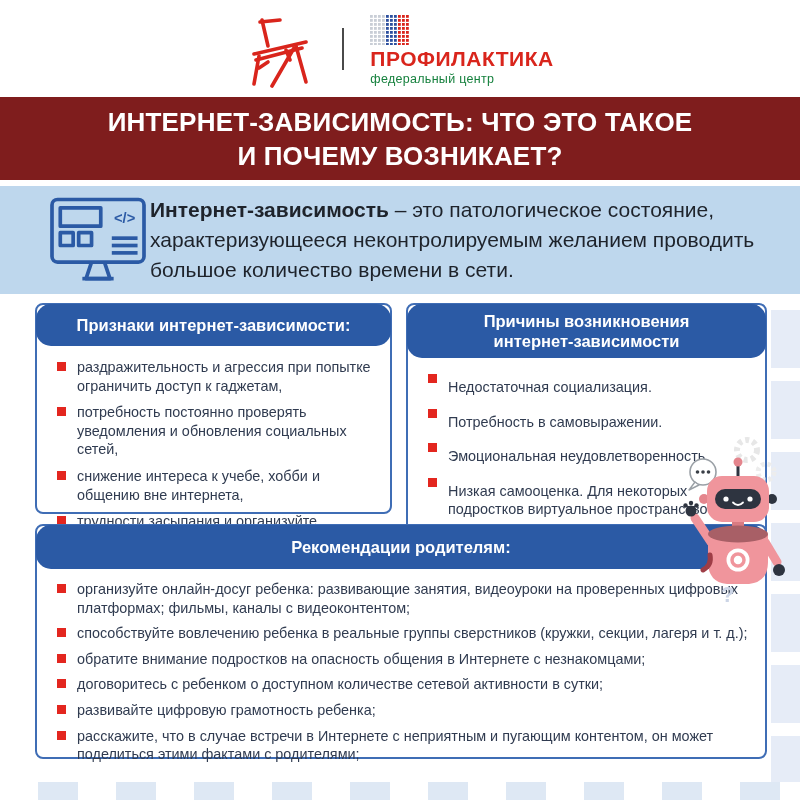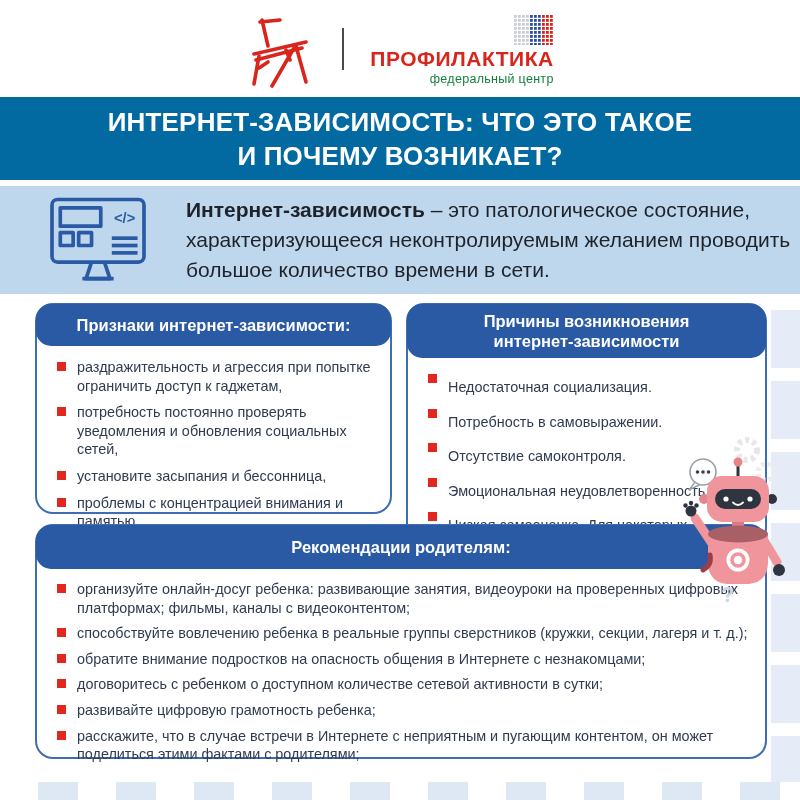--- a/index.html
+++ b/index.html
@@ -4,39 +4,39 @@
 <style>
   html,body{margin:0;padding:0;background:#ffffff;}
   body{font-family:"Liberation Sans","DejaVu Sans",sans-serif;-webkit-font-smoothing:antialiased;}
   .page{position:relative;width:800px;height:800px;background:#ffffff;overflow:hidden;}
 
   
   .header{position:absolute;left:0;top:0;width:800px;height:97px;background:#ffffff;
           display:flex;align-items:center;justify-content:center;gap:26px;}
   .chair-logo{width:70px;height:72px;margin-top:6px;}
   .logo-divider{width:2px;height:42px;background:#4a4a4a;}
-  .brand-block{display:flex;flex-direction:column;align-items:flex-end;margin-top:4px;}
+  .brand-block{display:flex;flex-direction:column;align-items:flex-start;margin-top:4px;}
   .brand-grid{width:40px;height:30px;margin-bottom:3px;}
   .brand-name{color:#d9251c;font-weight:bold;font-size:21px;letter-spacing:0.5px;line-height:1.05;}
   .brand-sub{color:#15803d;font-size:12.5px;margin-top:2px;letter-spacing:0.3px;}
 
   
-  .banner{position:absolute;left:0;top:97px;width:800px;height:83px;background:#0369a1;
+  .banner{position:absolute;left:0;top:97px;width:800px;height:83px;background:#7f1d1d;
           display:flex;flex-direction:column;align-items:center;justify-content:center;}
   .banner-line{color:#ffffff;font-weight:bold;font-size:26px;line-height:34px;letter-spacing:0.2px;}
 
   
   .def-band{position:absolute;left:0;top:186px;width:800px;height:108px;background:#bed7ed;
             display:flex;align-items:center;}
   .monitor-icon{width:104px;height:92px;margin-left:46px;flex:none;}
-  .def-text{margin-left:36px;width:612px;color:#1e232b;font-size:21px;line-height:30px;}
+  .def-text{width:612px;color:#1e232b;font-size:21px;line-height:30px;}
   .def-term{font-weight:bold;}
 
   
-  .card{position:absolute;background:#ffffff;border:2px solid #3f6db5;border-radius:18px;box-sizing:border-box;}
+  .card{position:absolute;background:#ffffff;border:2px solid #3f6db5;border-radius:8px;box-sizing:border-box;}
   .card-header{background:#2b5aa5;border-radius:15px;color:#ffffff;font-weight:bold;font-size:16.5px;
                display:flex;flex-direction:column;align-items:center;justify-content:center;text-align:center;
                margin:-1px;line-height:1.22;}
   .card-signs{left:35px;top:303px;width:357px;height:211px;}
   .card-signs .card-header{height:42px;}
   .card-causes{left:406px;top:303px;width:361px;height:243px;}
   .card-causes .card-header{height:54px;padding:0 30px;}
   .card-recs{left:35px;top:524px;width:732px;height:235px;}
   .card-recs .card-header{height:44px;}
 
@@ -134,45 +134,45 @@
       <li>
           <span class="bullet"></span>
           <span class="item-text">раздражительность и агрессия при попытке ограничить доступ к гаджетам,</span>
         </li>
       <li>
           <span class="bullet"></span>
           <span class="item-text">потребность постоянно проверять уведомления и обновления социальных сетей,</span>
         </li>
       <li>
           <span class="bullet"></span>
-          <span class="item-text">установите засыпания и бессонница,</span>
+          <span class="item-text">снижение интереса к учебе, хобби и общению вне интернета,</span>
+        </li>
+      <li>
+          <span class="bullet"></span>
+          <span class="item-text">трудности засыпания и организуйте,</span>
         </li>
       <li>
           <span class="bullet"></span>
           <span class="item-text">проблемы с концентрацией внимания и памятью.</span>
         </li>
     </ul>
   </div>
 
   <div class="card card-causes">
     <div class="card-header">
       <span style="max-width:235px;">Причины возникновения интернет-зависимости</span>
     </div>
     <ul class="blist">
       <li>
           <span class="bullet"></span>
           <span class="item-text">Недостаточная социализация.</span>
         </li>
       <li>
           <span class="bullet"></span>
           <span class="item-text">Потребность в самовыражении.</span>
-        </li>
-      <li>
-          <span class="bullet"></span>
-          <span class="item-text">Отсутствие самоконтроля.</span>
         </li>
       <li>
           <span class="bullet"></span>
           <span class="item-text">Эмоциональная неудовлетворенность.</span>
         </li>
       <li>
           <span class="bullet"></span>
           <span class="item-text">Низкая самооценка. Для некоторых подростков виртуальное пространство становится</span>
         </li>
     </ul>

